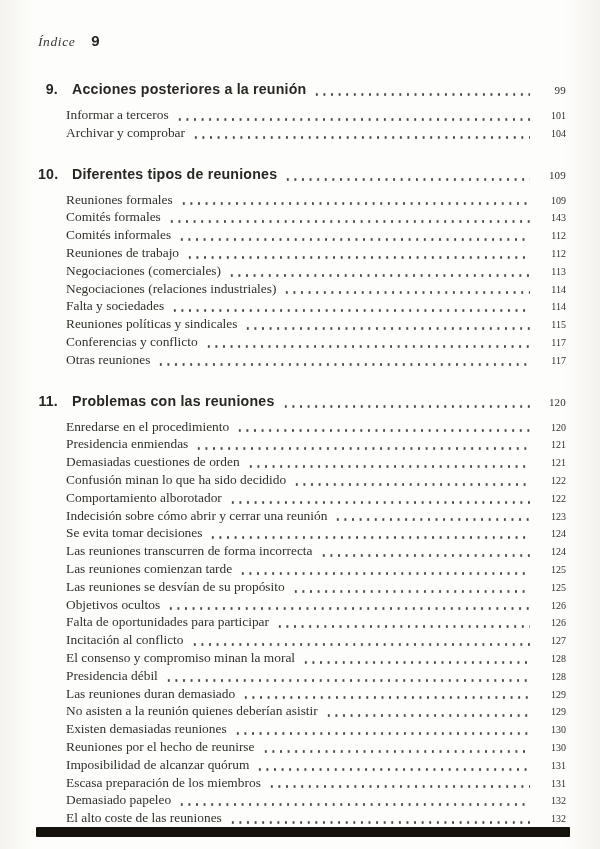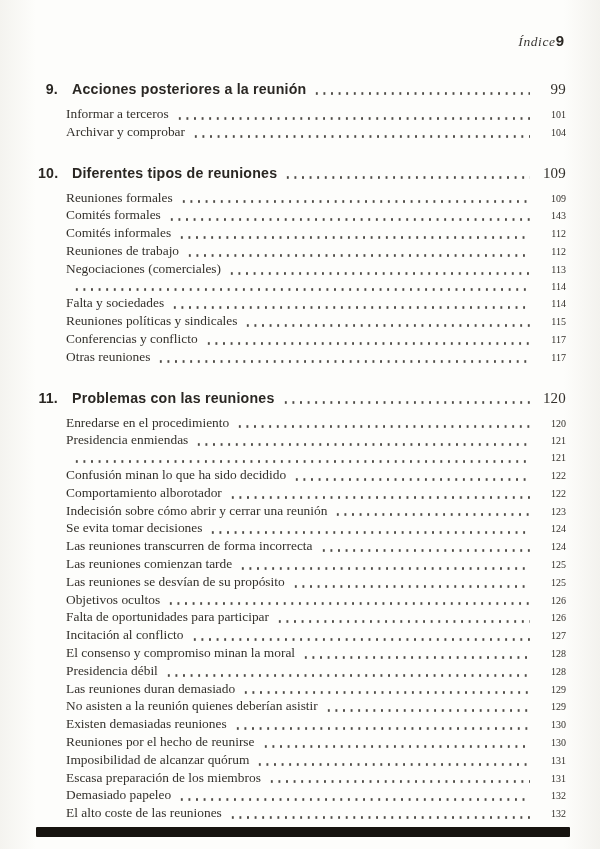--- a/index.html
+++ b/index.html
@@ -15,22 +15,23 @@
   }
   .page {
     position: absolute;
     inset: 0;
     padding: 32px 34px 0 38px;
     box-sizing: border-box;
   }
   
   .header {
     display: flex;
-    justify-content: flex-end;
+    justify-content: flex-start;
     align-items: baseline;
+    gap: 16px;
     height: 18px;
     margin-bottom: 30px;
     padding-right: 2px;
   }
   .header .indice {
     font-style: italic;
     font-size: 13.5px;
     letter-spacing: 0.6px;
     color: #3a3733;
   }
@@ -77,21 +78,21 @@
   }
   .page-col {
     flex: none;
     width: 30px;
     text-align: right;
     font-size: 10px;
     font-family: "Liberation Serif", serif;
     font-weight: normal;
     color: #33302b;
   }
-  .heading .page-col { font-size: 15px; font-family: Liberation Serif, serif; }
+  .heading .page-col { font-size: 11px; font-family: Liberation Serif, serif; }
   
   .scan-bar {
     position: absolute;
     left: 36px;
     bottom: 12px;
     width: 534px;
     height: 10px;
     background: #16130f;
     border-radius: 1px;
   }
@@ -151,20 +152,21 @@
           <span class="entry-label">Reuniones de trabajo</span>
           <span class="dots"></span>
           <span class="page-col">112</span>
         </div>
         <div class="row entry">
           <span class="entry-label">Negociaciones (comerciales)</span>
           <span class="dots"></span>
           <span class="page-col">113</span>
         </div>
         <div class="row entry">
+          <span class="entry-label">Negociaciones (relaciones industriales)</span>
           <span class="dots"></span>
           <span class="page-col">114</span>
         </div>
         <div class="row entry">
           <span class="entry-label">Falta y sociedades</span>
           <span class="dots"></span>
           <span class="page-col">114</span>
         </div>
         <div class="row entry">
           <span class="entry-label">Reuniones políticas y sindicales</span>
@@ -193,20 +195,21 @@
           <span class="entry-label">Enredarse en el procedimiento</span>
           <span class="dots"></span>
           <span class="page-col">120</span>
         </div>
         <div class="row entry">
           <span class="entry-label">Presidencia enmiendas</span>
           <span class="dots"></span>
           <span class="page-col">121</span>
         </div>
         <div class="row entry">
+          <span class="entry-label">Demasiadas cuestiones de orden</span>
           <span class="dots"></span>
           <span class="page-col">121</span>
         </div>
         <div class="row entry">
           <span class="entry-label">Confusión minan lo que ha sido decidido</span>
           <span class="dots"></span>
           <span class="page-col">122</span>
         </div>
         <div class="row entry">
           <span class="entry-label">Comportamiento alborotador</span>

